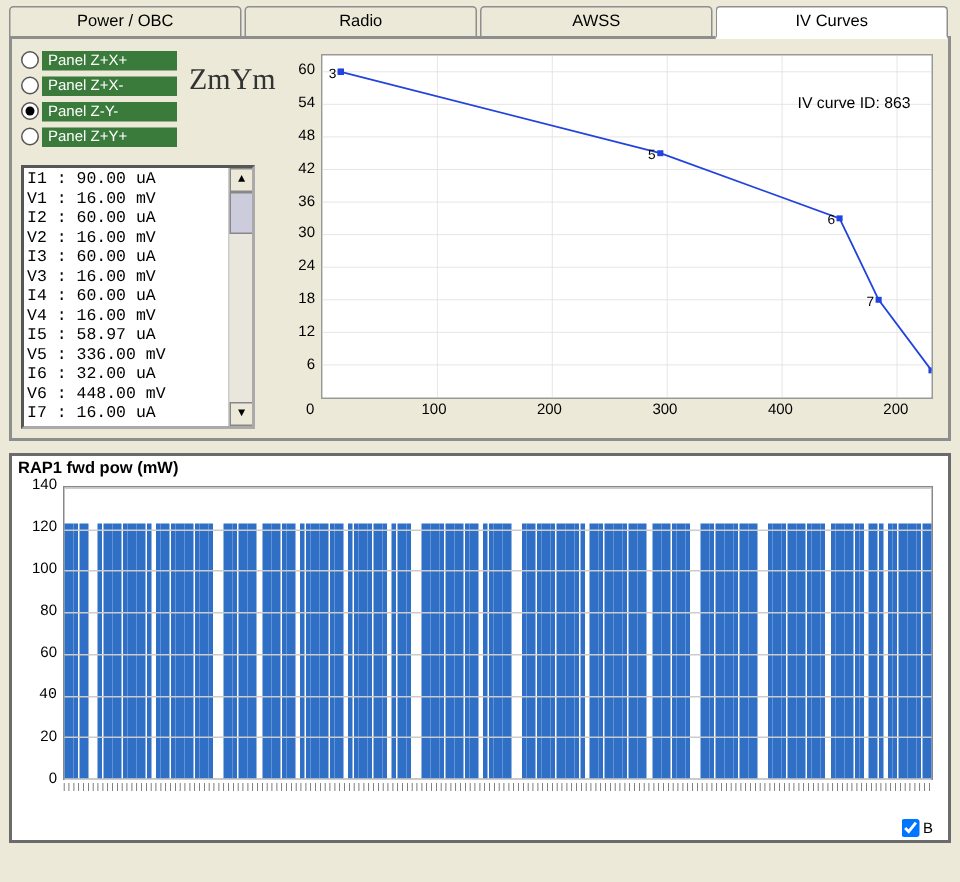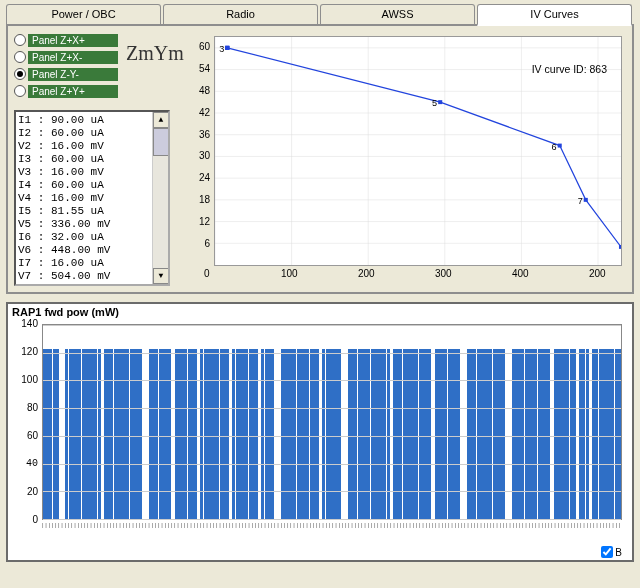--- a/index.html
+++ b/index.html
@@ -142,27 +142,28 @@
       </div>
     <div class="radio-row">
         <span class="radio-dot"></span>
         <span class="radio-label">Panel Z+Y+</span>
       </div>
 
     <div class="zm">ZmYm</div>
 
     <div class="listbox">
       <div>I1 : 90.00 uA</div>
+      <div>V1 : 16.00 mV</div>
       <div>I2 : 60.00 uA</div>
       <div>V2 : 16.00 mV</div>
       <div>I3 : 60.00 uA</div>
       <div>V3 : 16.00 mV</div>
       <div>I4 : 60.00 uA</div>
       <div>V4 : 16.00 mV</div>
-      <div>I5 : 81.55 uA</div>
+      <div>I5 : 58.97 uA</div>
       <div>V5 : 336.00 mV</div>
       <div>I6 : 32.00 uA</div>
       <div>V6 : 448.00 mV</div>
       <div>I7 : 16.00 uA</div>
       <div>V7 : 504.00 mV</div>
       <div class="scroll">
         <div class="btn top">▲</div>
         <div class="thumb"></div>
         <div class="btn bot">▼</div>
       </div>

